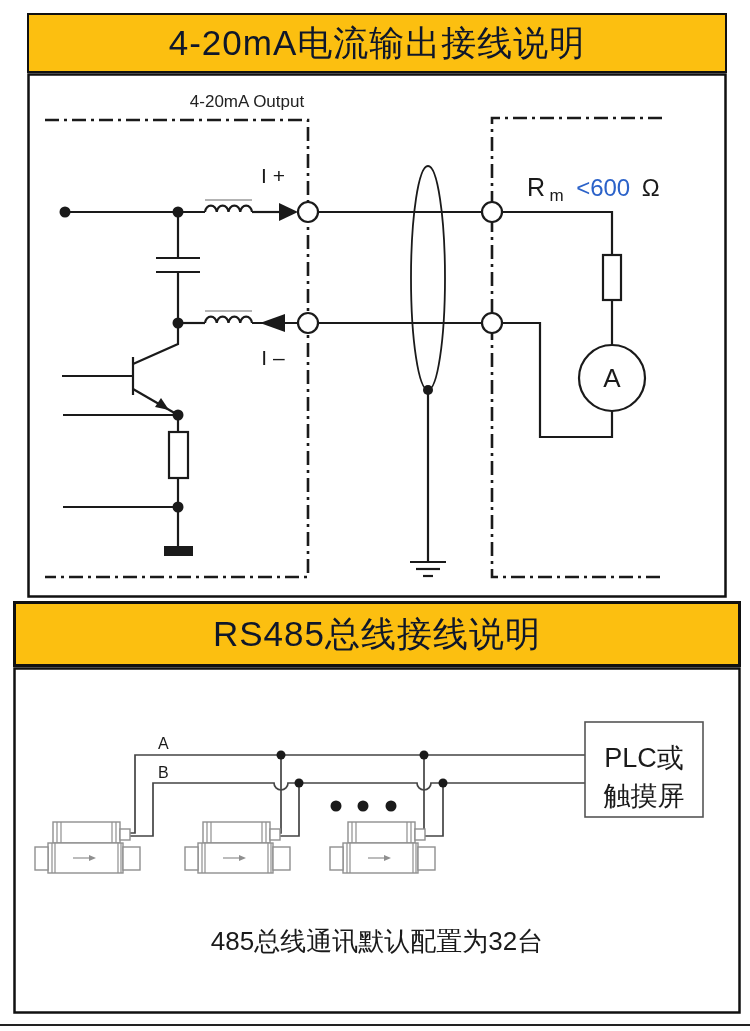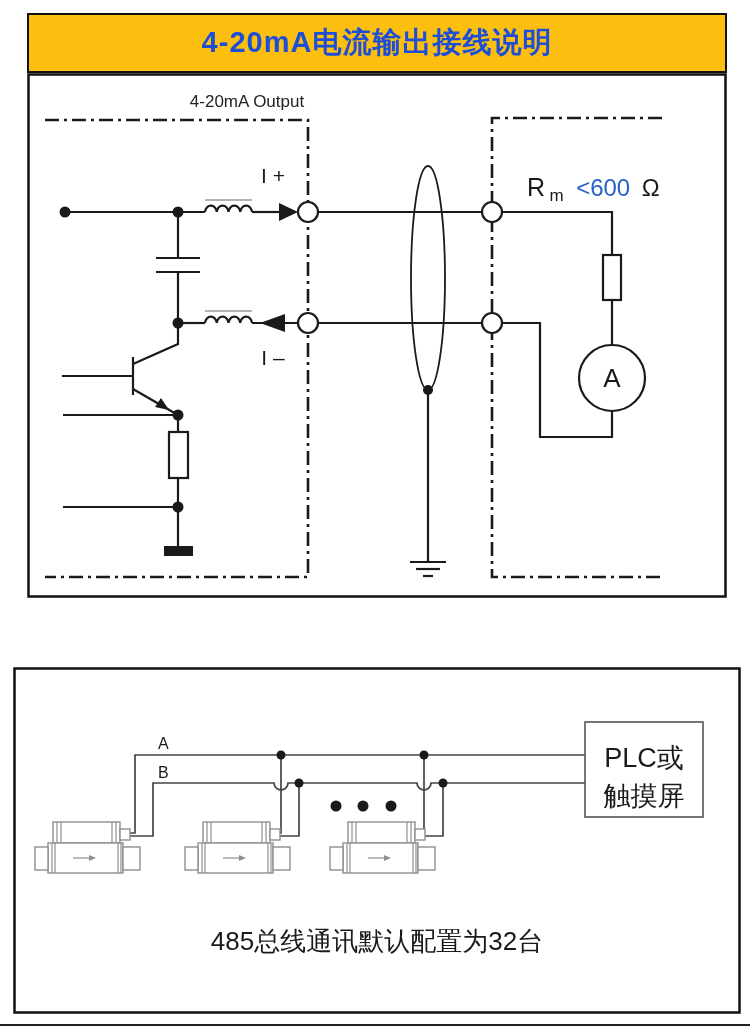--- a/index.html
+++ b/index.html
@@ -11,21 +11,21 @@
   html,body{margin:0;padding:0;background:#fff;}
   .page{
     position:relative;width:750px;height:1031px;background:#ffffff;
     font-family:"Liberation Sans","DejaVu Sans",sans-serif;overflow:hidden;
   }
   .banner{
     position:absolute;box-sizing:border-box;background:var(--banner-yellow);
     border:2.5px solid #111;display:flex;align-items:center;justify-content:center;
   }
   .banner .title{
-    font-size:29px;font-weight:bold;color:#1d4ed8;letter-spacing:1px;
+    font-size:35px;font-weight:normal;color:#0f172a;letter-spacing:1px;
   }
   .banner1{left:27px;top:13px;width:700px;height:60px;}
   .banner2{left:13px;top:601px;width:728px;height:66px;border-width:3px;}
   .svgbox{position:absolute;}
   .svg1{left:27px;top:73px;}
   .svg2{left:13px;top:667px;}
   .outer-bottom{position:absolute;left:0;top:1024px;width:750px;height:2px;background:#222;}
   
   .w{stroke:var(--line);stroke-width:2.2;fill:none;}
   .w15{stroke:var(--line);stroke-width:1.8;fill:none;}
@@ -144,20 +144,23 @@
       <tspan class="blue" font-size="24" dx="8" dy="-5">&lt;600</tspan>
       <tspan class="tc" font-size="24" dx="7">Ω</tspan>
     </text>
 
     <circle class="term" cx="281" cy="139" r="10"></circle>
     <circle class="term" cx="281" cy="250" r="10"></circle>
     <circle class="term" cx="465" cy="139" r="10"></circle>
     <circle class="term" cx="465" cy="250" r="10"></circle>
   </svg>
 
+  <div class="banner banner2">
+    <span class="title">RS485总线接线说明</span>
+  </div>
 
   <svg class="svgbox svg2" width="728" height="347" viewBox="0 0 728 347">
 
     <rect class="border2" x="1.5" y="1.5" width="725" height="344"></rect>
 
     <g>
 
       <path class="bus" d="M572,88 H122 V166 H117"></path>
 
       <path class="bus" d="M572,116 H418 A7,7 0 0 1 404,116 H275 A7,7 0 0 1 261,116 H140 V169 H117"></path>

